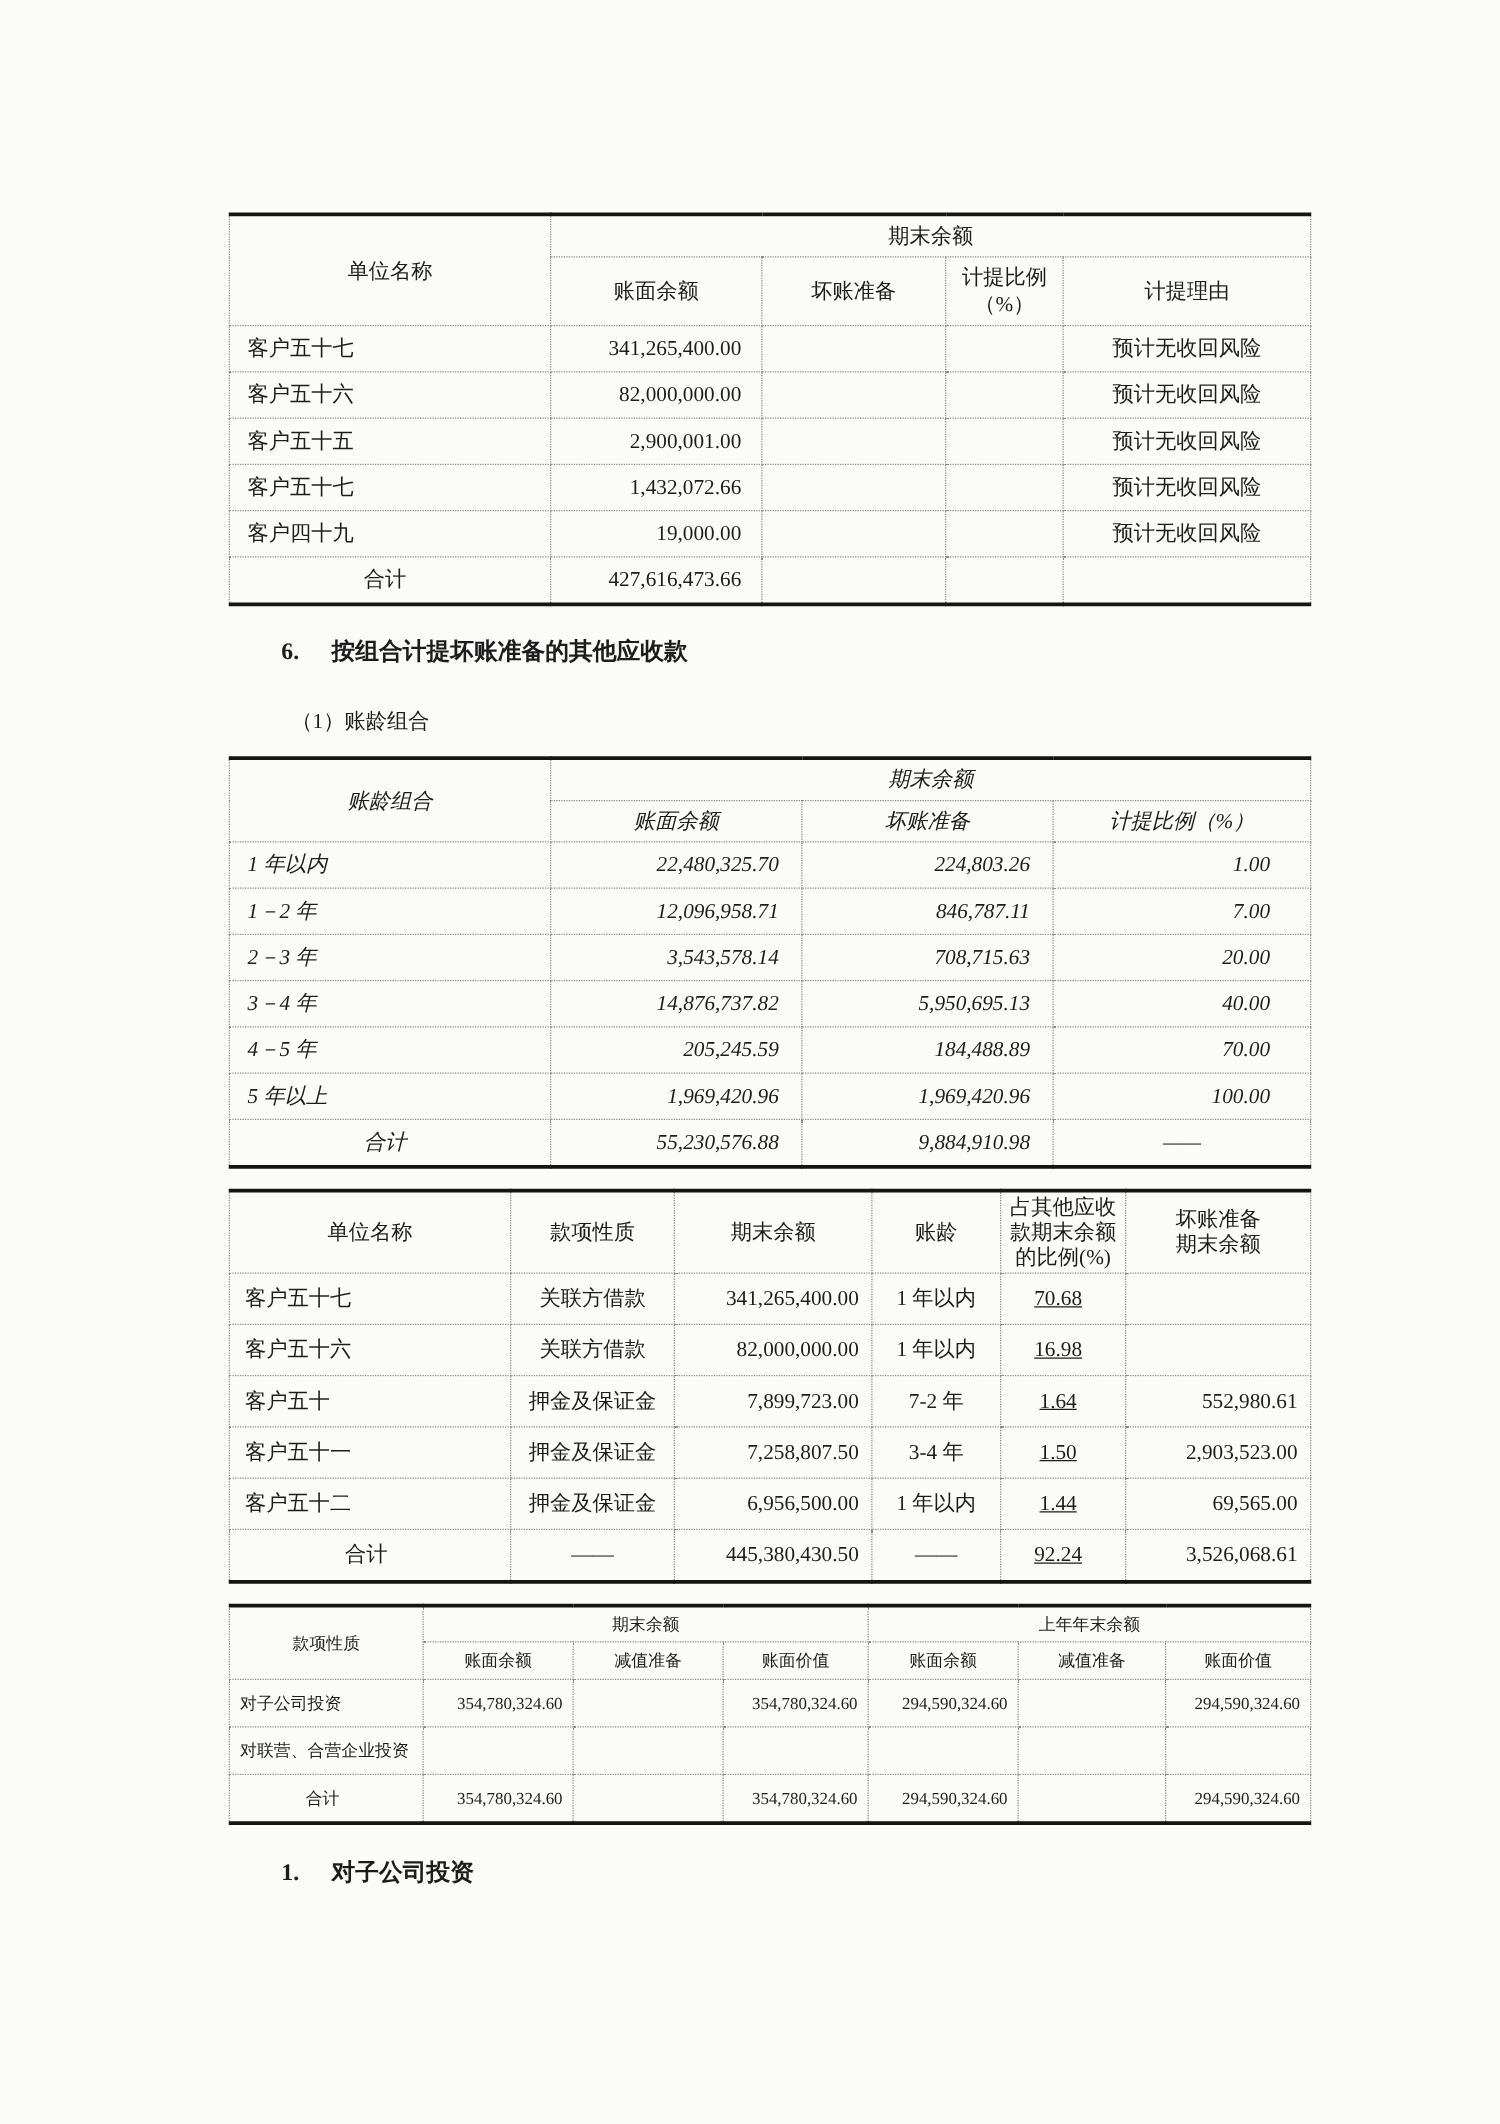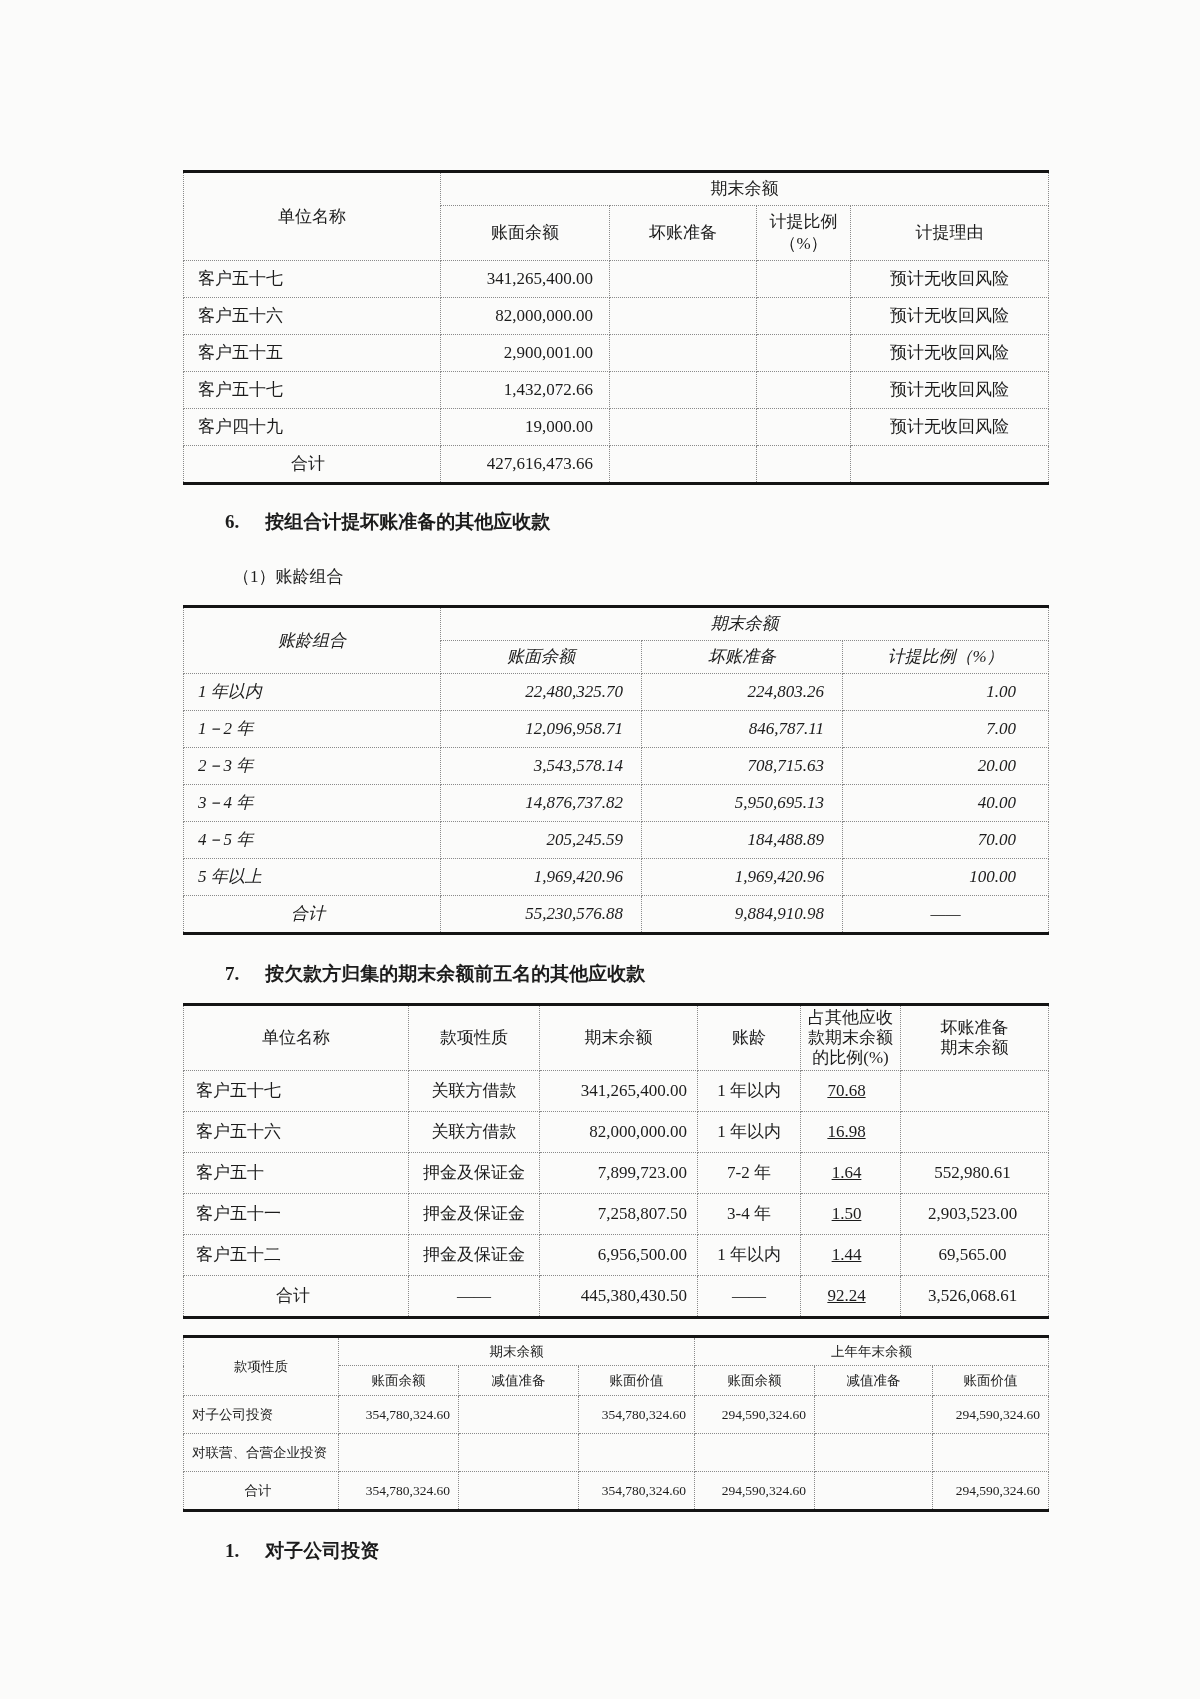--- a/index.html
+++ b/index.html
@@ -48,21 +48,21 @@
   .t2 tr:last-child td:nth-child(1){text-align:center;padding-left:0;}
   .t2 tr:last-child td:nth-child(4){text-align:center;padding-right:8px;}
   
   .t3 td{font-size:17px;line-height:22px;padding:9px 6px;}
   .t3 th{font-size:17px;line-height:20px;padding:2px 3px;}
   .t3 td:nth-child(1){text-align:left;padding-left:12px;}
   .t3 td:nth-child(2){text-align:center;}
   .t3 td:nth-child(3){text-align:right;padding-right:10px;}
   .t3 td:nth-child(4){text-align:center;}
   .t3 td:nth-child(5){text-align:center;padding-right:14px;text-decoration:underline;}
-  .t3 td:nth-child(6){text-align:center;padding-right:10px;}
+  .t3 td:nth-child(6){text-align:right;padding-right:10px;}
   .t3 tr:last-child td:nth-child(1){text-align:center;padding-left:0;}
   
   .t4 td{font-size:13.5px;line-height:17px;padding:10px 6px;}
   .t4 th{font-size:13.5px;line-height:17px;padding:6px 3px;}
   .t4 .g{padding:5px 3px;}
   .t4 td:nth-child(1){text-align:left;padding-left:8px;}
   .t4 td:nth-child(n+2){text-align:right;padding-right:8px;}
   .t4 tr:last-child td:nth-child(1){text-align:center;padding-left:0;}
   
   .hding{font-size:19px;font-weight:bold;line-height:26px;margin:0 0 0 42px;}
@@ -209,21 +209,20 @@
         </tr>
         <tr>
           <td>合计</td>
           <td>55,230,576.88</td>
           <td>9,884,910.98</td>
           <td>——</td>
         </tr>
       </tbody>
   </table>
 
-  <p class="hding mt-h7"><span class="hnum">7.</span><span>按欠款方归集的期末余额前五名的其他应收款</span></p>
 
   <table class="t3 mt-t3">
     <colgroup>
       <col style="width:225px">
         <col style="width:131px">
         <col style="width:158px">
         <col style="width:103px">
         <col style="width:100px">
         <col style="width:148px">
     </colgroup>

